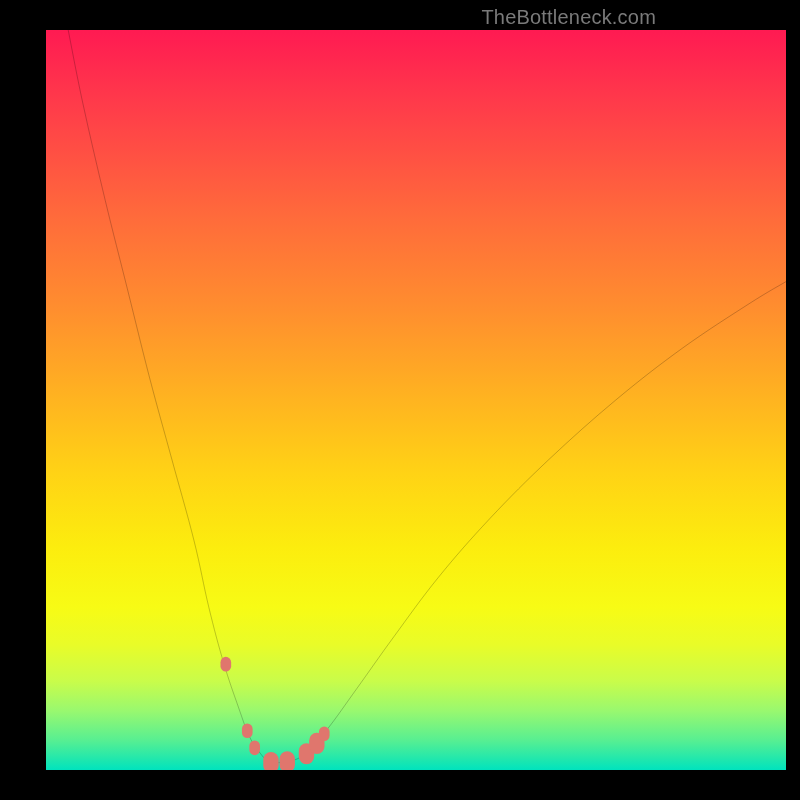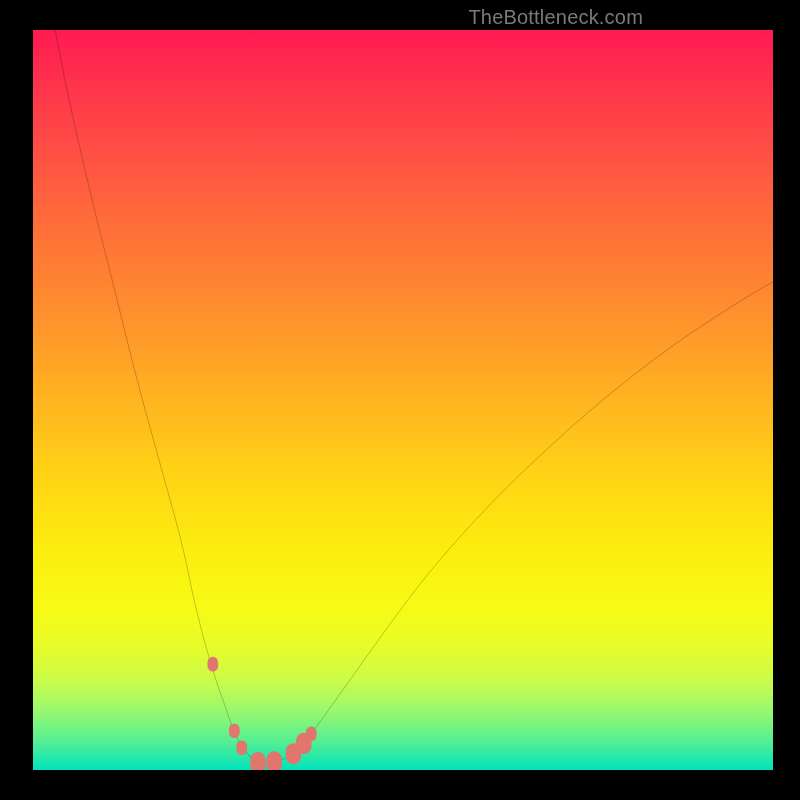--- a/index.html
+++ b/index.html
@@ -6,21 +6,21 @@
     margin: 0;
     padding: 0;
     width: 800px;
     height: 800px;
     overflow: hidden;
     background: #000;
     font-family: Arial, Helvetica, sans-serif;
   }
   .frame {
     position: absolute;
-    left: 3px;
+    left: 16px;
     top: 0;
     width: 652px;
     height: 800px;
     background: #000;
   }
   .plot {
     position: absolute;
     left: 30px;
     top: 30px;
     width: 740px;

